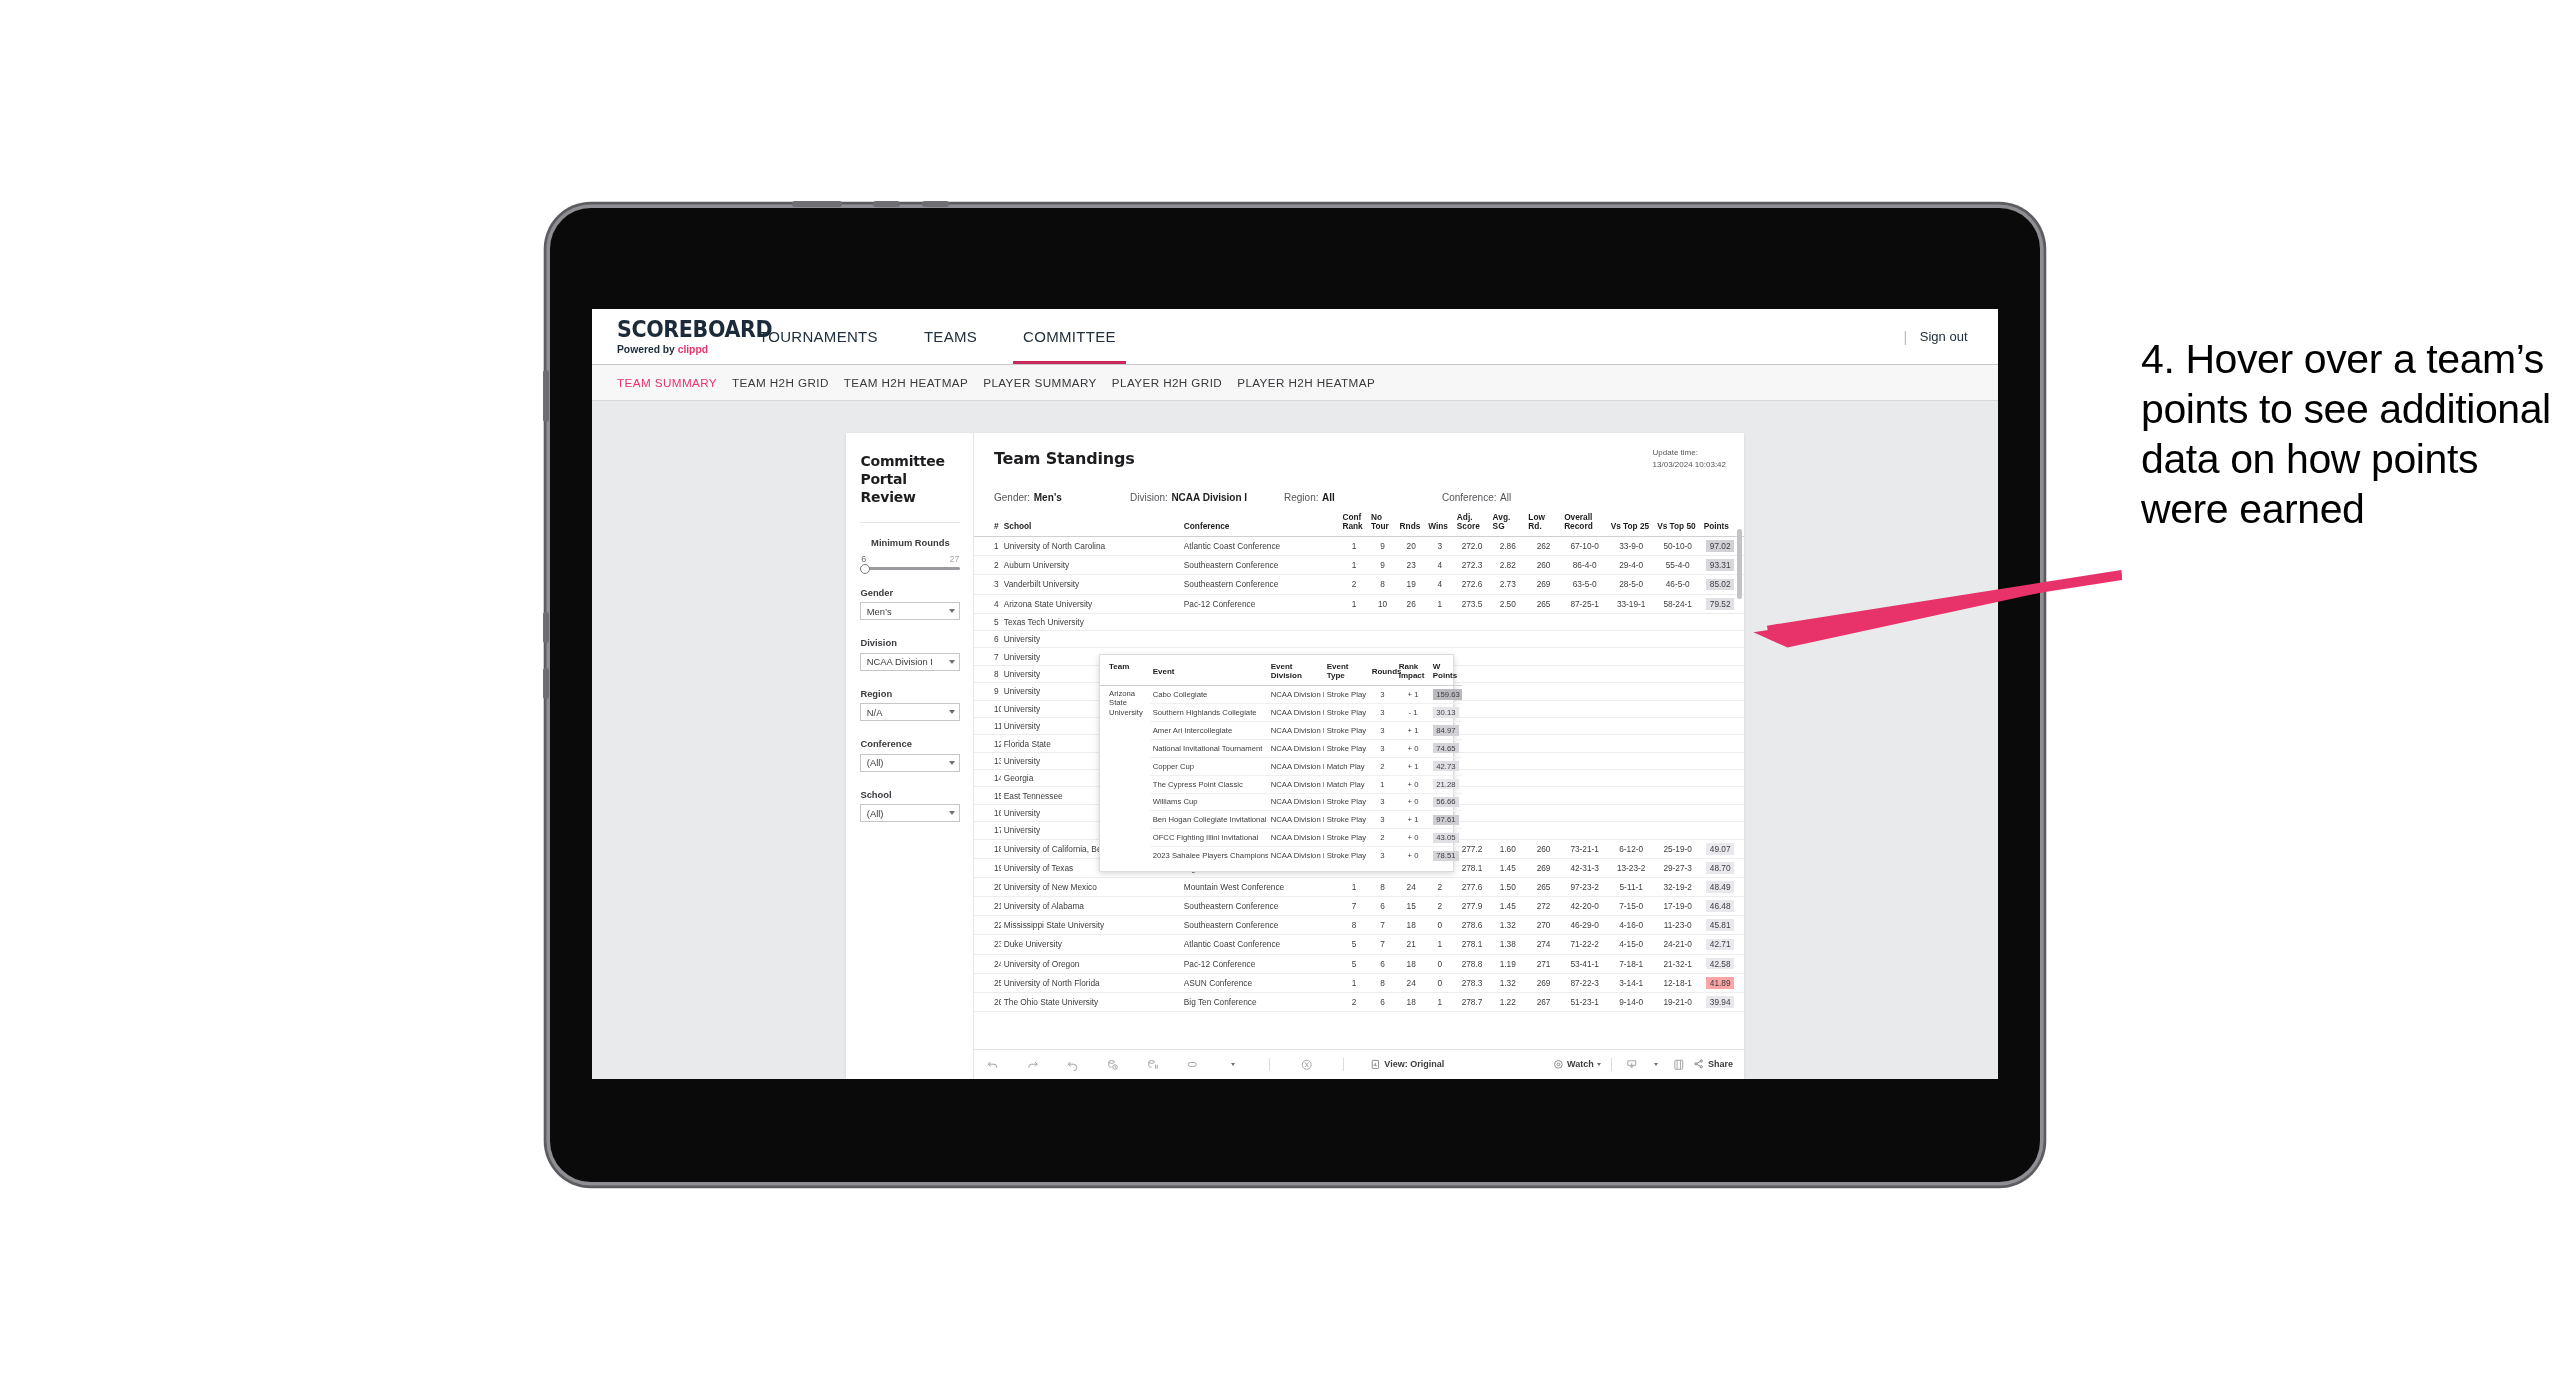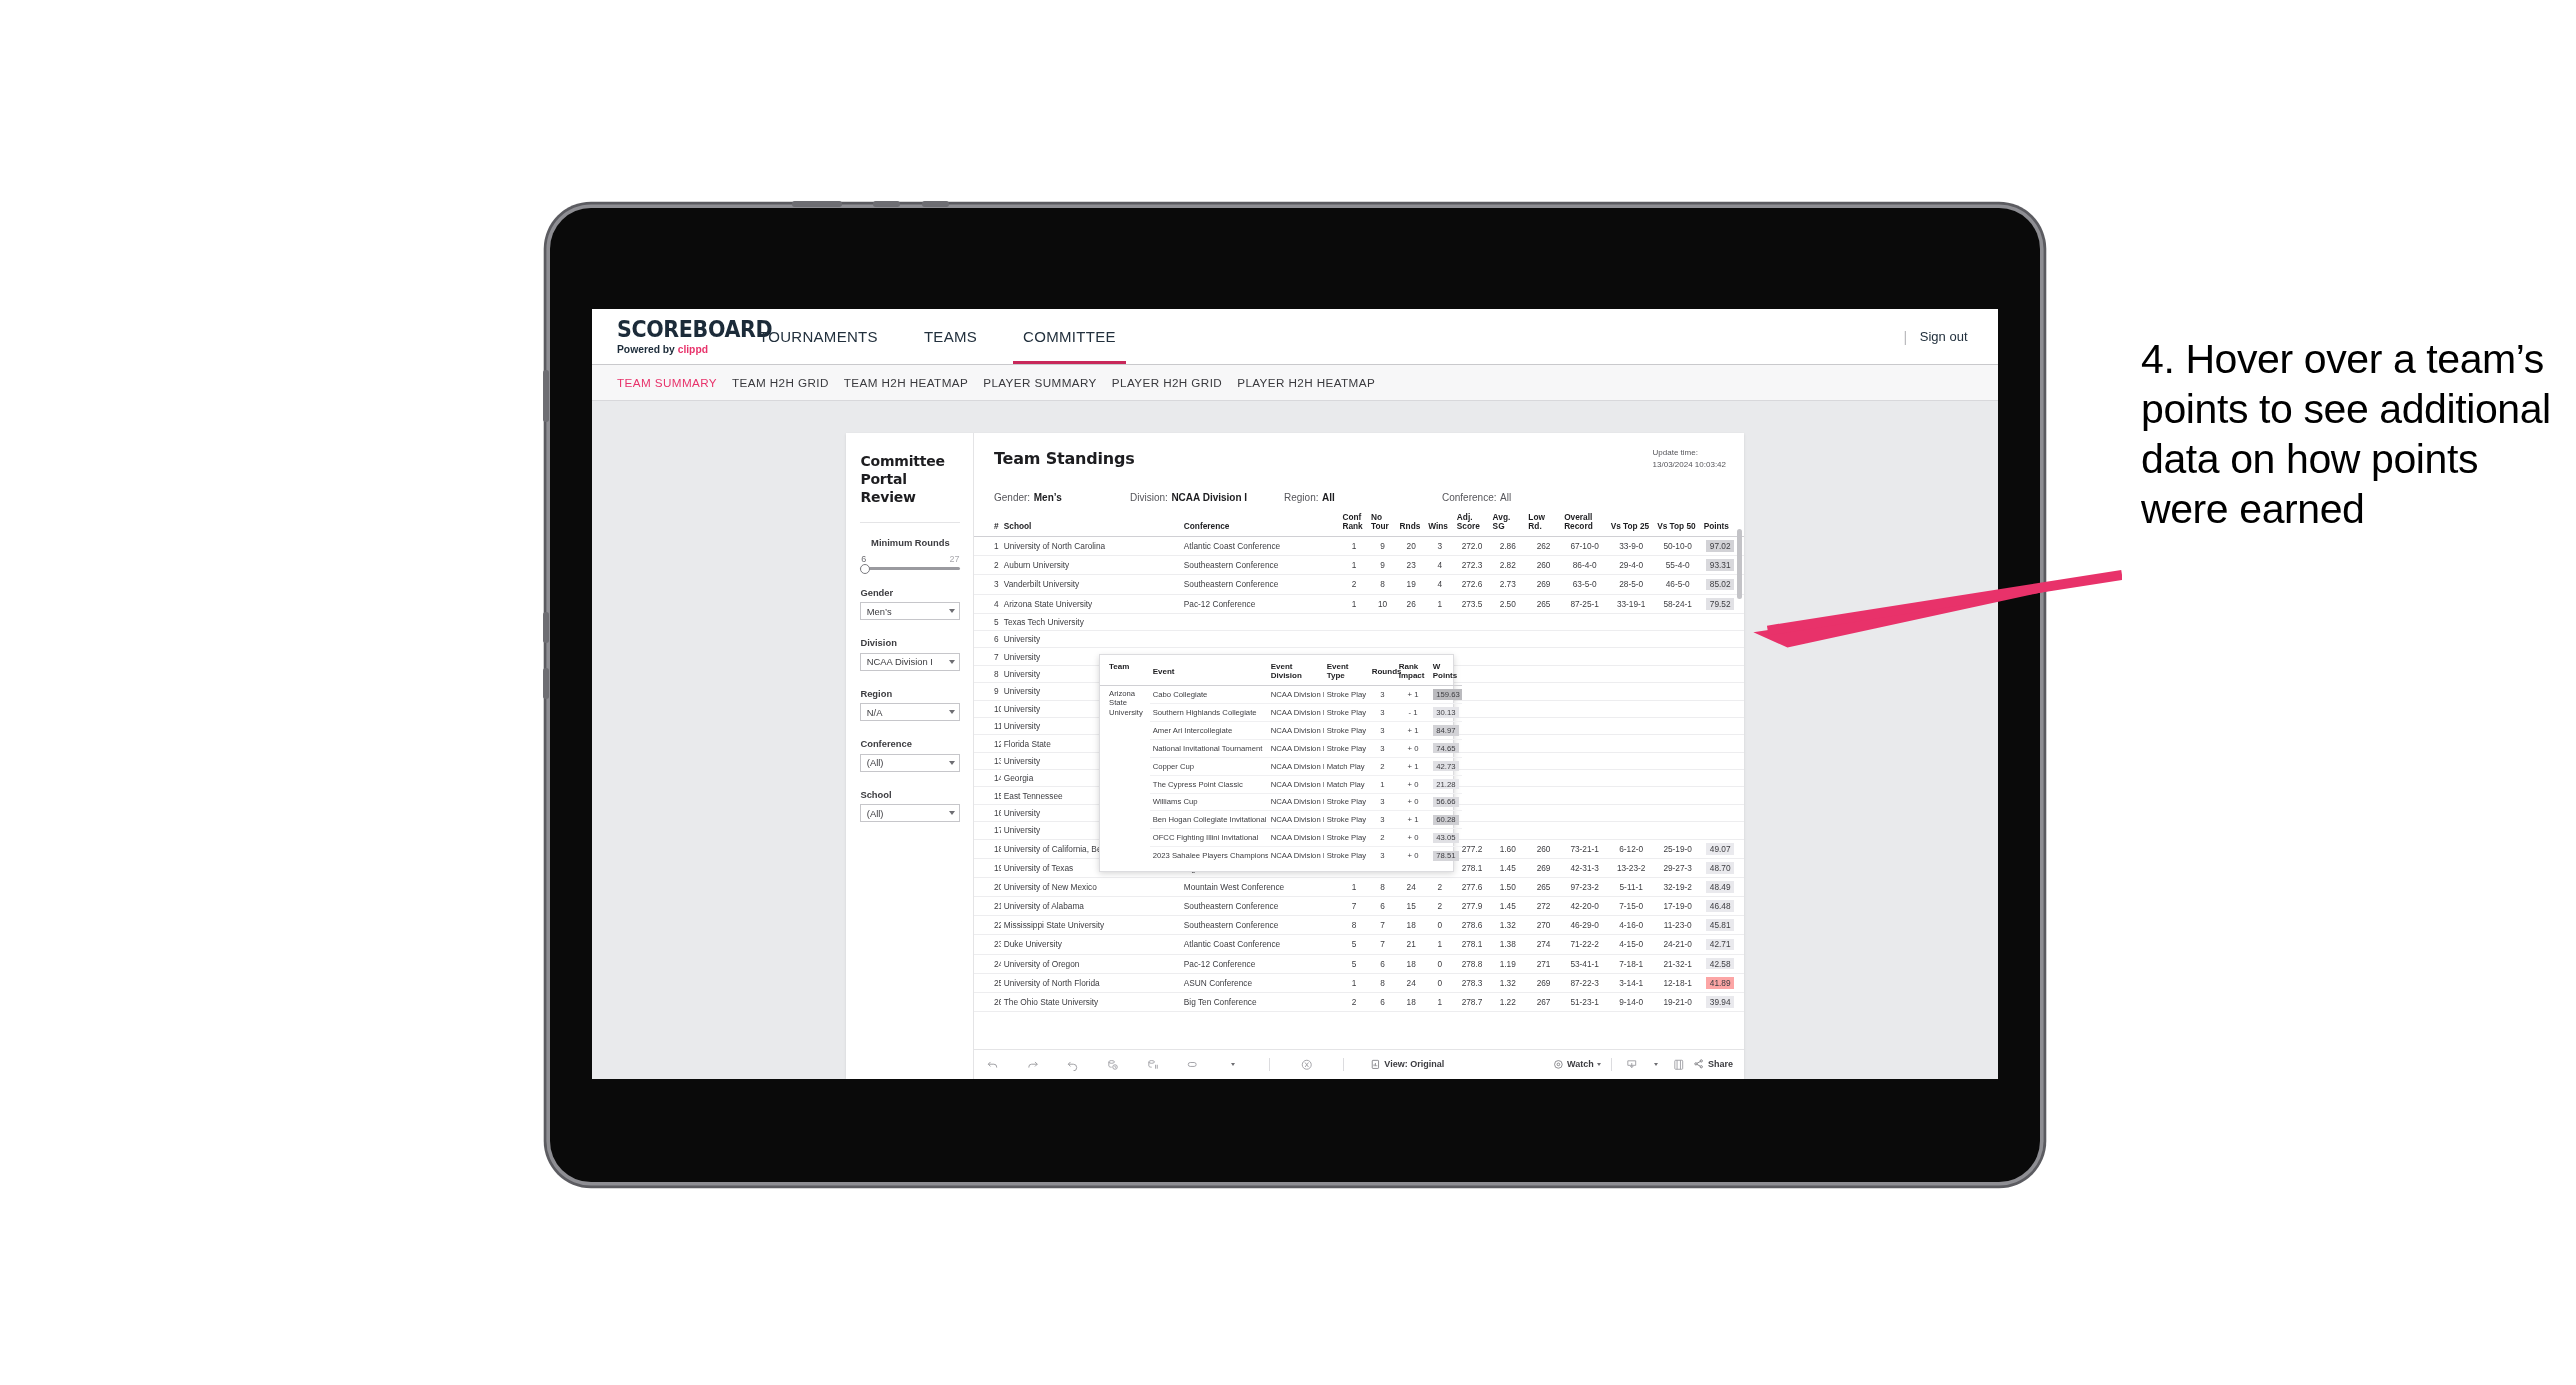--- a/index.html
+++ b/index.html
@@ -1023,21 +1023,21 @@
                     <td class="t-rnds">3</td>
                     <td class="t-imp">+ 0</td>
                     <td class="t-pts"><span class="pts-cell" style="background: rgb(220, 220, 224);">56.66</span></td>
                   </tr>
                   <tr>
                     <td class="t-event">Ben Hogan Collegiate Invitational</td>
                     <td class="t-div">NCAA Division I</td>
                     <td class="t-type">Stroke Play</td>
                     <td class="t-rnds">3</td>
                     <td class="t-imp">+ 1</td>
-                    <td class="t-pts"><span class="pts-cell" style="background: rgb(206, 206, 210);">60.28</span></td>
+                    <td class="t-pts"><span class="pts-cell" style="background: rgb(206, 206, 210);">97.61</span></td>
                   </tr>
                   <tr>
                     <td class="t-event">OFCC Fighting Illini Invitational</td>
                     <td class="t-div">NCAA Division I</td>
                     <td class="t-type">Stroke Play</td>
                     <td class="t-rnds">2</td>
                     <td class="t-imp">+ 0</td>
                     <td class="t-pts"><span class="pts-cell" style="background: rgb(224, 224, 228);">43.05</span></td>
                   </tr>
                   <tr>

